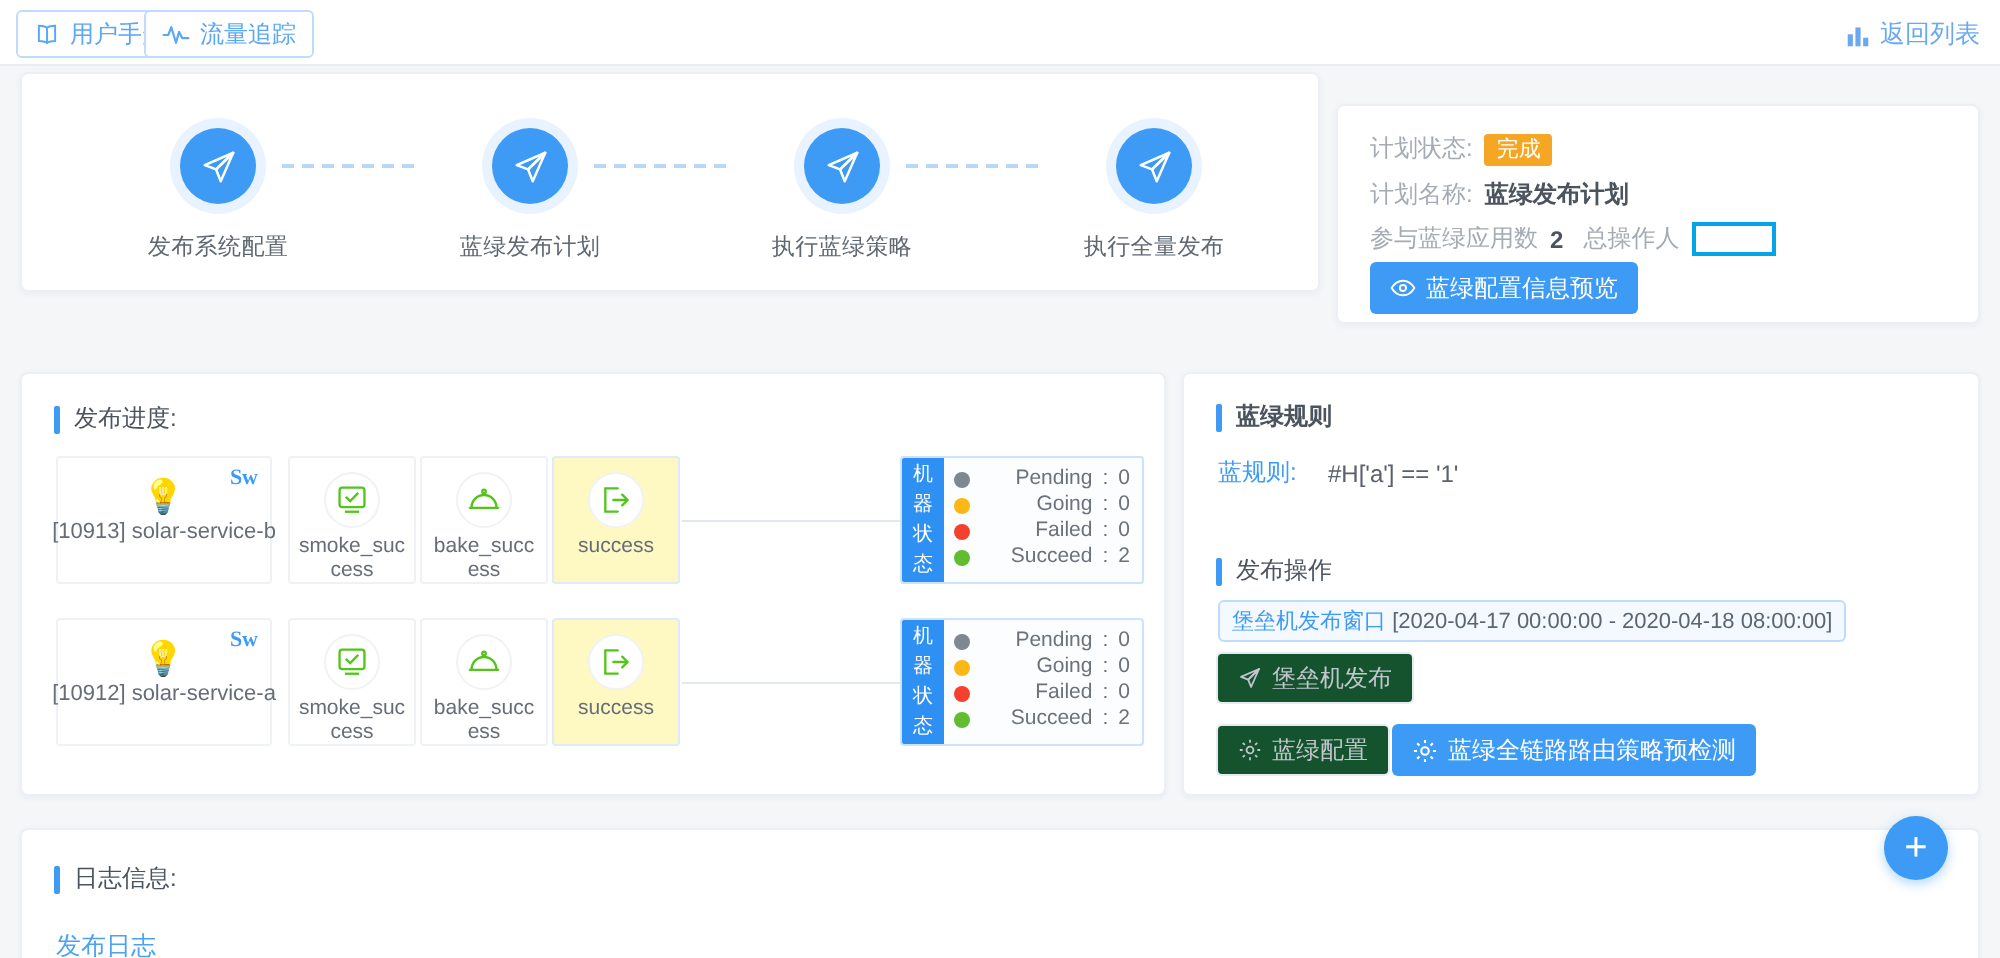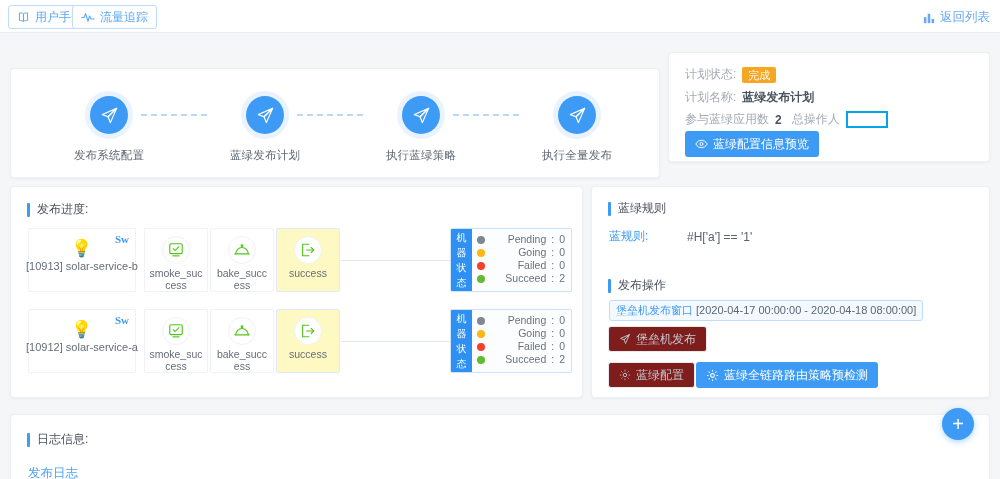--- a/index.html
+++ b/index.html
@@ -39,21 +39,21 @@
   }
 
   
   .card {
     position: absolute;
     background: #fff;
     border: 1px solid #ecf0f4;
     border-radius: 4px;
     box-shadow: 0 1px 3px rgba(35,50,75,.05);
   }
-  #card-steps { left: 10px; top: 68px; width: 650px; height: 110px; }
+  #card-steps { left: 10px; top: 36px; width: 650px; height: 110px; }
   #card-plan  { left: 668px; top: 52px; width: 322px; height: 110px; }
   #card-progress { left: 10px; top: 186px; width: 573px; height: 212px; }
   #card-rules { left: 591px; top: 186px; width: 399px; height: 212px; }
   #card-log   { left: 10px; top: 414px; width: 980px; height: 80px; }
 
   
   .steps { position: relative; width: 100%; height: 100%; }
   .step {
     position: absolute; top: 22px;
     width: 110px; margin-left: -55px;
@@ -168,38 +168,38 @@
     display: flex; align-items: center; gap: 5px;
     font-size: 10.5px; color: #6b727c; line-height: 13px; height: 13px;
   }
   .mstat .dot { width: 8px; height: 8px; border-radius: 50%; flex: 0 0 8px; }
   .mstat .sname { flex: 1; text-align: right; }
   .mstat .sname.wide { text-align: right; }
 
   
   .rulerow {
     position: absolute; left: 17px;
-    display: flex; align-items: center; gap: 26px;
+    display: flex; align-items: center; gap: 3px;
     font-size: 12px; white-space: nowrap;
   }
   .rulerow .rname { width: 52px; }
   .rulerow .rname.blue { color: #3d9bf5; }
   .rulerow .rname.green { color: #52c41a; }
   .rulerow .rexpr { color: #5a616b; font-family: "Liberation Sans", sans-serif; }
 
   .tagline {
     position: absolute; left: 17px;
     border: 1px solid #bfdcfb; background: #f3f9ff;
     border-radius: 3px; padding: 2px 6px;
     font-size: 11px; color: #5b6672; white-space: nowrap;
   }
   .tagline .tkey { color: #3d9bf5; }
   .btn-ghost {
     position: absolute;
-    background: #7f1d1d; color: #c2c7ce;
+    background: #14532d; color: #c2c7ce;
     border: 1px solid #e7eaef; border-radius: 3px;
     height: 26px; padding: 0 10px;
     display: flex; align-items: center; gap: 5px;
     font-size: 12px; white-space: nowrap; cursor: not-allowed;
     font-family: inherit;
   }
 
   
   .loglink {
     position: absolute; left: 17px; top: 50px;
@@ -500,21 +500,21 @@
             <span>:</span>
             <span>2</span>
           </div>
         </div>
       </div>
     </div>
   </div>
 
   <div class="card" id="card-rules">
 
-    <div class="sectitle" style="left:16px; top:13px;">
+    <div class="sectitle" style="left:16px; top:13px;font-weight:bold;">
       <span>蓝绿规则</span>
     </div>
 
     <div class="rulerow" style="top:41px;">
       <span class="rname blue">蓝规则:</span>
       <span class="rexpr">#H['a'] == '1'</span>
     </div>
 
 
     <div class="sectitle" style="left:16px; top:90px;">

